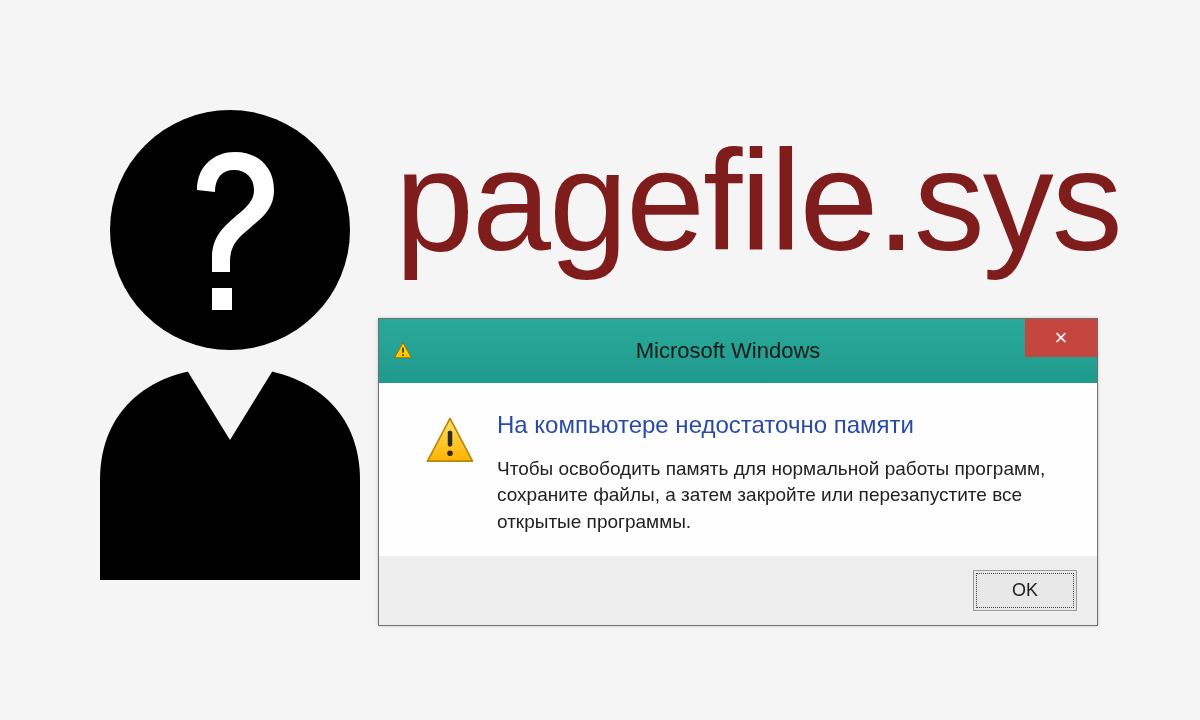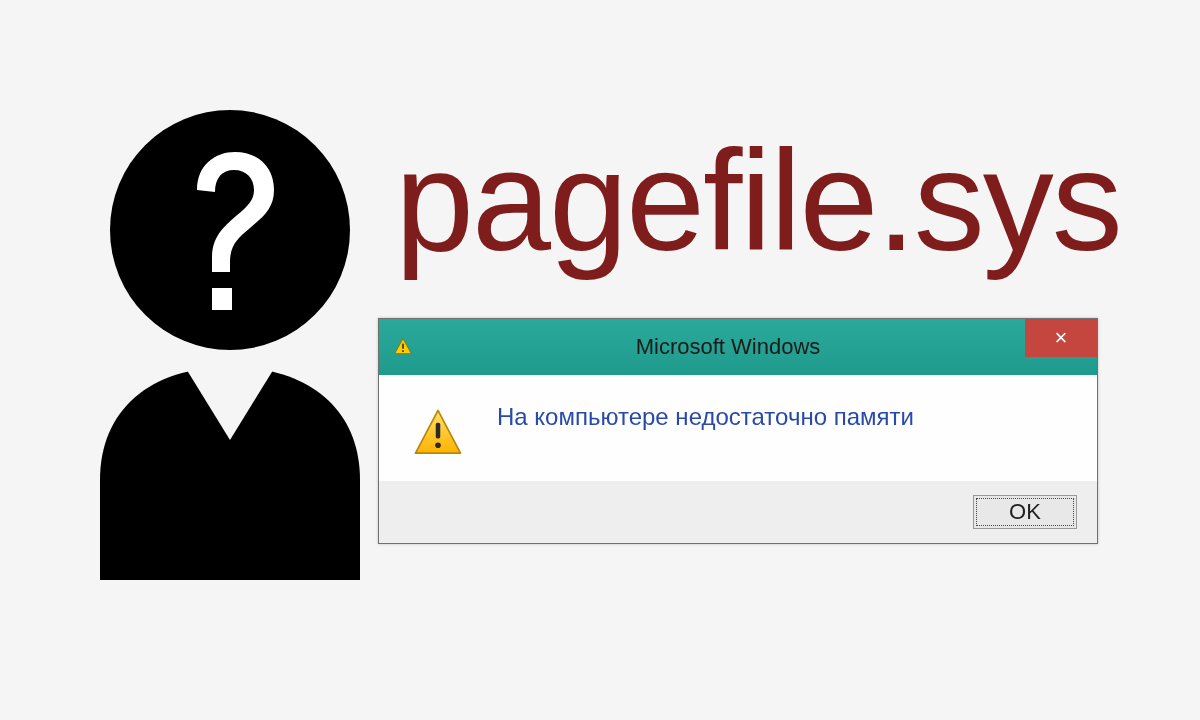--- a/index.html
+++ b/index.html
@@ -40,21 +40,21 @@
       position: absolute;
       left: 378px;
       top: 318px;
       width: 720px;
       background: #f0f0f0;
       border: 1px solid #707070;
       box-shadow: 0 0 3px rgba(0,0,0,0.2);
     }
     
     .dialog-titlebar {
-      height: 56px;
+      height: 64px;
       background: linear-gradient(to bottom, #2aa99b, #1f9b8d);
       display: flex;
       align-items: center;
       position: relative;
       padding-left: 14px;
     }
     
     .titlebar-warning-icon {
       width: 20px;
       height: 20px;
@@ -80,23 +80,23 @@
       background: #c5453f;
       color: #fff;
       display: flex;
       align-items: center;
       justify-content: center;
       font-size: 22px;
       cursor: pointer;
     }
     
     .dialog-body {
-      padding: 28px 28px 20px 32px;
-      display: flex;
-      gap: 32px;
+      padding: 28px 28px 20px 44px;
+      display: flex;
+      gap: 20px;
       background: #fefefe;
     }
     
     .body-warning-icon {
       width: 54px;
       height: 54px;
       flex-shrink: 0;
       margin-top: 4px;
     }
     
@@ -119,26 +119,26 @@
     
     .dialog-footer {
       background: #eeeeee;
       padding: 14px 20px 14px 20px;
       display: flex;
       justify-content: flex-end;
     }
     
     .ok-button {
       min-width: 104px;
-      height: 34px;
+      height: 41px;
       background: #e8e8e8;
       border: 1px solid #999;
       outline: 1px dotted #444;
       outline-offset: -4px;
-      font-size: 22px;
+      font-size: 18px;
       color: #222;
       cursor: pointer;
       font-family: inherit;
     }
   </style>
 </head>
 <body>
 
 <div class="silhouette">
   <svg viewBox="0 0 320 480">
@@ -197,20 +197,21 @@
             <stop offset="100%" stop-color="#ffb300"></stop>
           </linearGradient>
         </defs>
         <path d="M24 3 L44 41 L4 41 Z" fill="url(#warnGrad)" stroke="#b8860b" stroke-width="1.5" stroke-linejoin="round"></path>
         <rect x="22" y="14" width="4" height="14" rx="1.5" fill="#2a2a2a"></rect>
         <circle cx="24" cy="34" r="2.5" fill="#2a2a2a"></circle>
       </svg>
     </span>
     <div class="message-area">
       <div class="message-heading">На компьютере недостаточно памяти</div>
+      <div class="message-text">Чтобы освободить память для нормальной работы программ, сохраните файлы, а затем закройте или перезапустите все открытые программы.</div>
     </div>
   </div>
 
   <div class="dialog-footer">
     <button class="ok-button">OK</button>
   </div>
 
 </div>
 
 </body></html>

